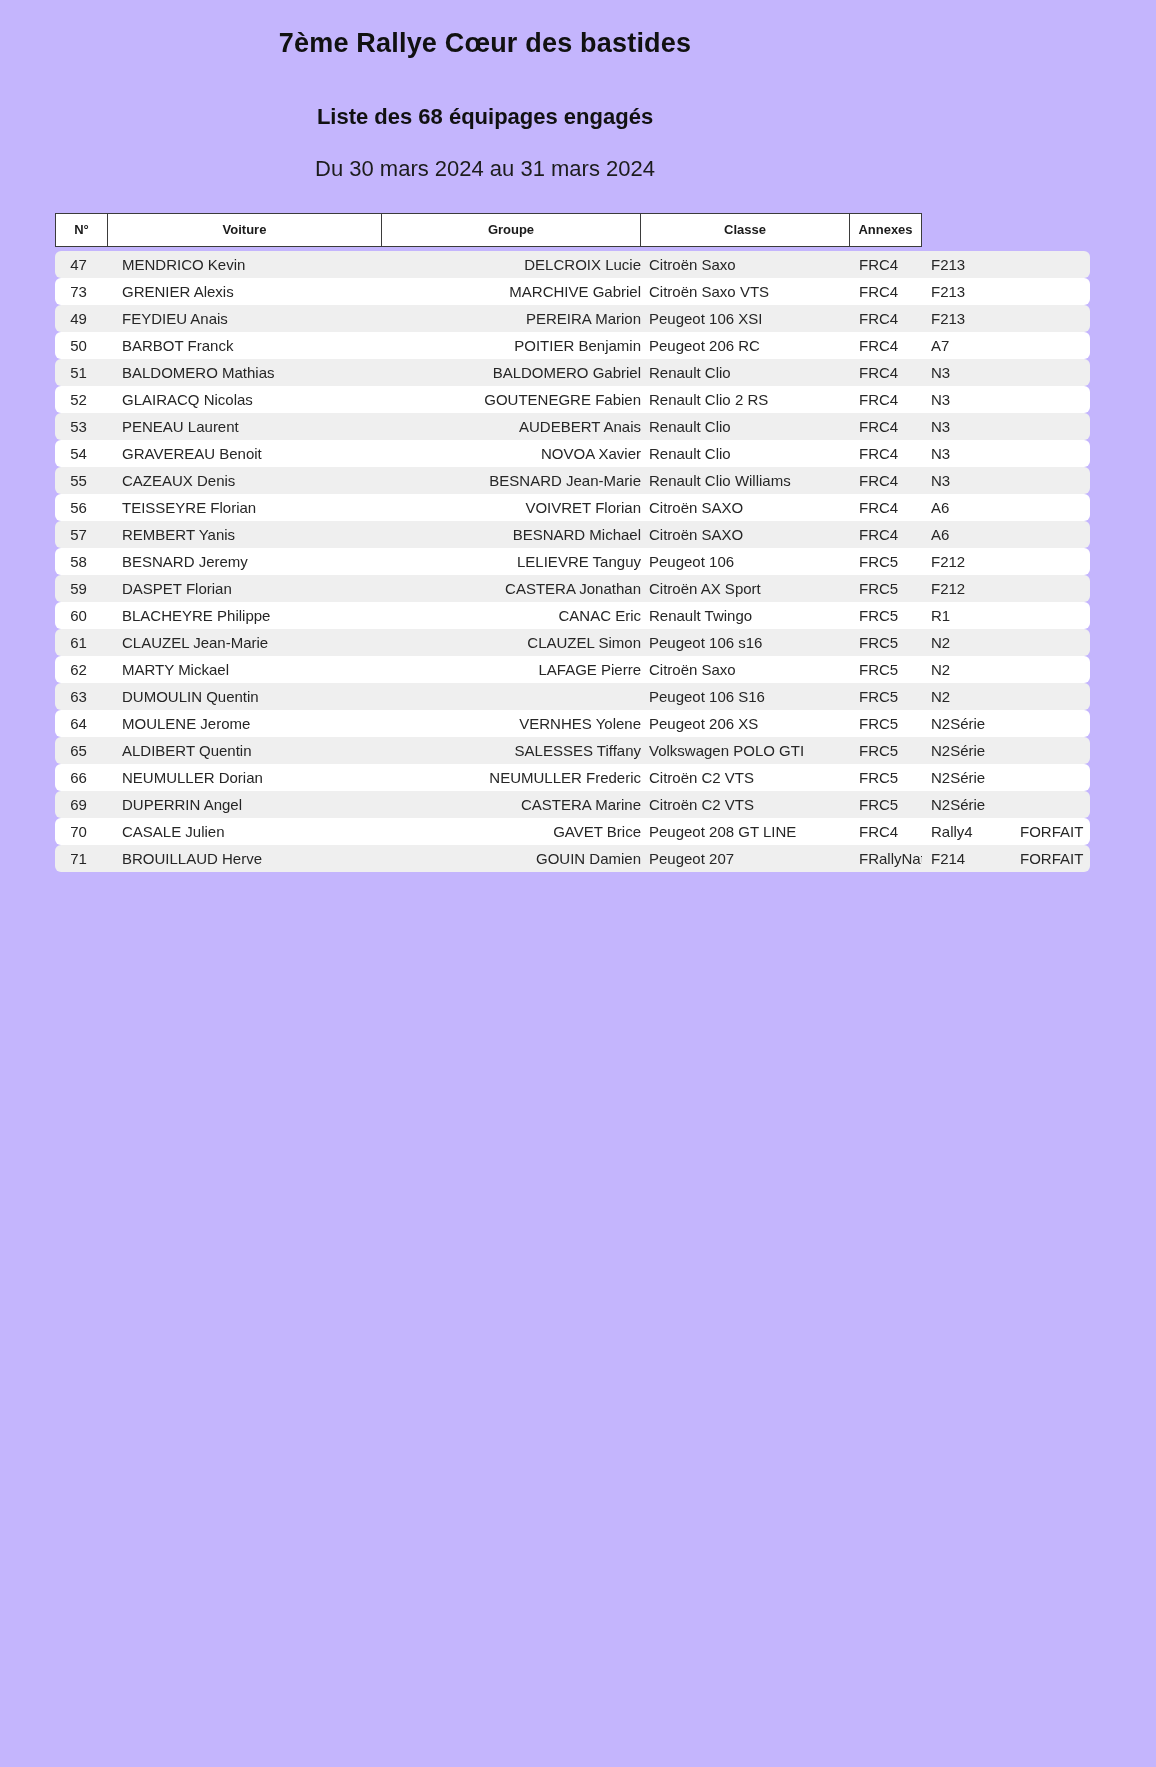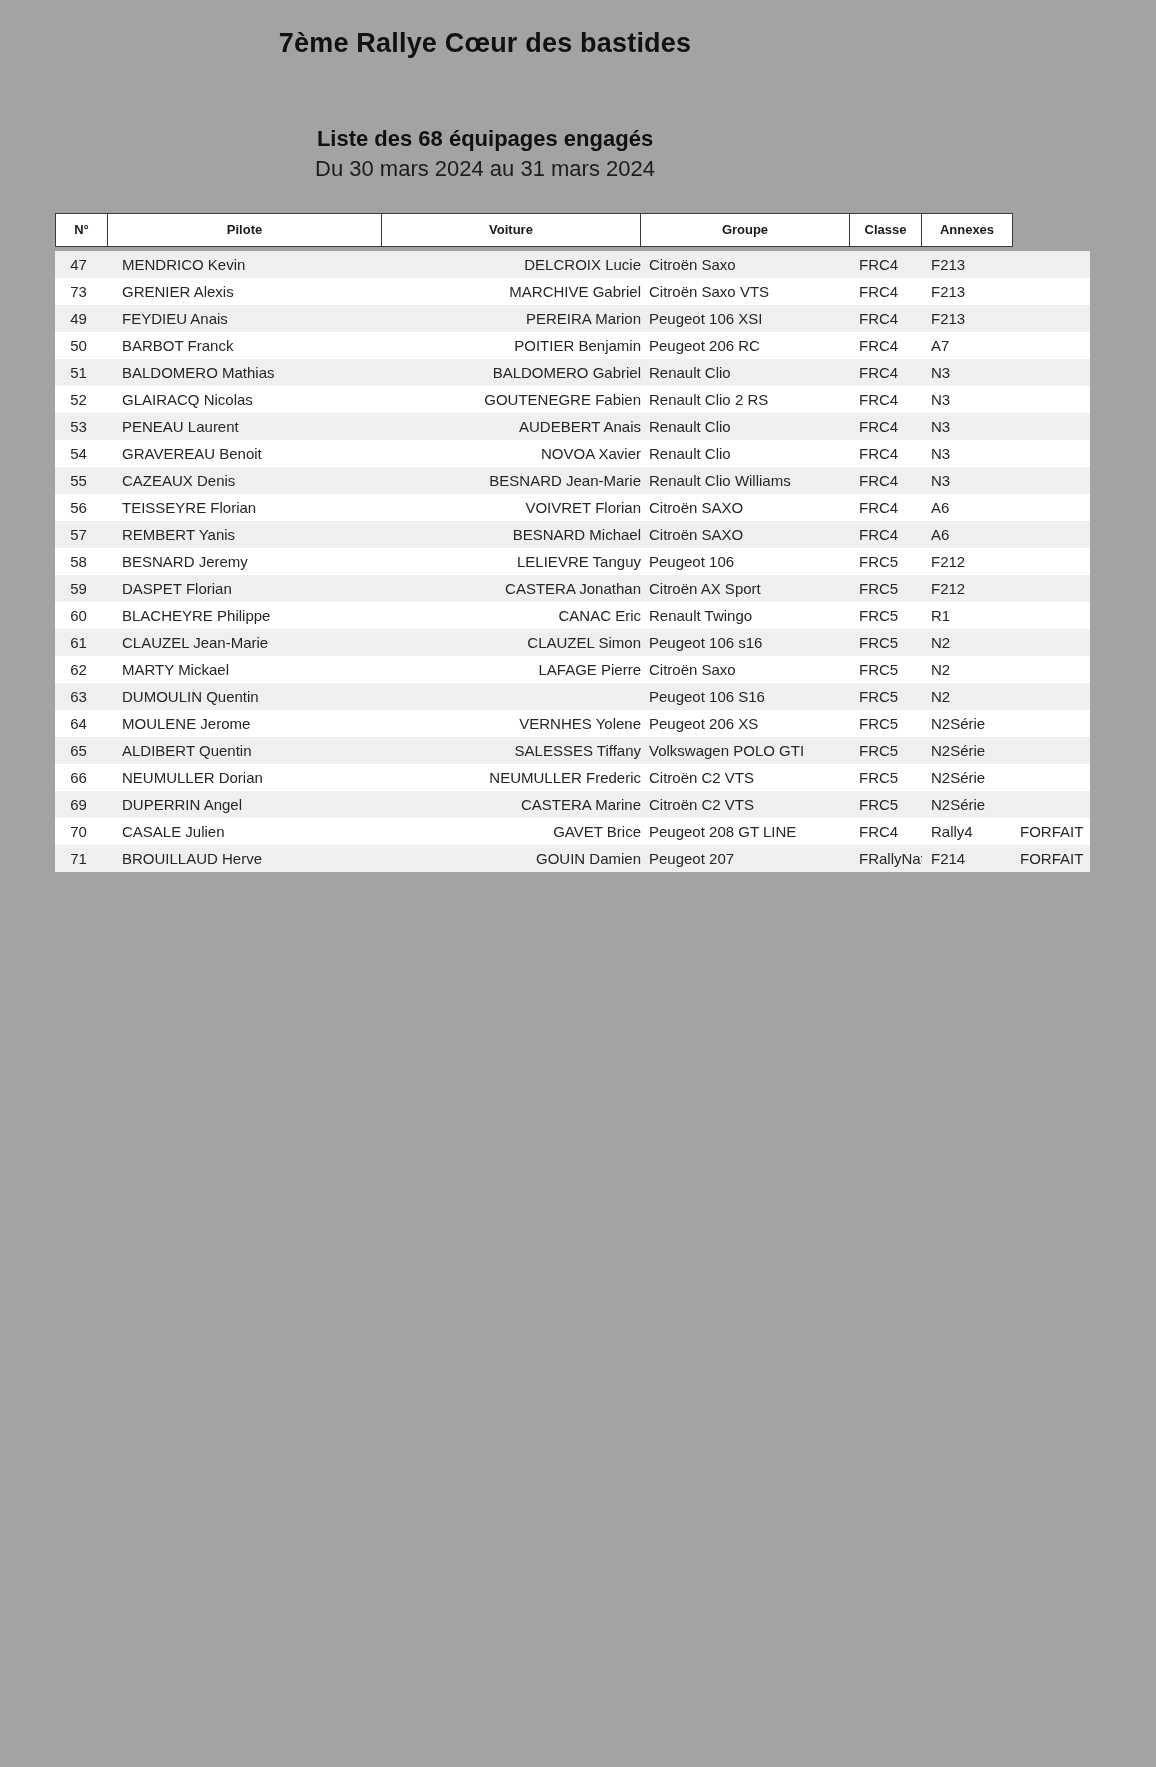--- a/index.html
+++ b/index.html
@@ -4,21 +4,21 @@
 <style>
   html, body {
     margin: 0;
     padding: 0;
     background: #ffffff;
   }
   .doc {
     position: relative;
     width: 1156px;
     height: 1767px;
-    background: #a3a3a3;
+    background: #c4b5fd;
     font-family: "Liberation Sans", sans-serif;
     color: #222222;
     overflow: hidden;
   }
   .headings {
     position: absolute;
     top: 0;
     left: 0;
     width: 970px;
     text-align: center;
@@ -28,21 +28,21 @@
     top: 28px;
     left: 0;
     width: 100%;
     font-size: 27px;
     font-weight: 700;
     color: #111111;
     letter-spacing: 0.2px;
   }
   .doc-subtitle {
     position: absolute;
-    top: 126px;
+    top: 104px;
     left: 0;
     width: 100%;
     font-size: 22px;
     font-weight: 700;
     color: #111111;
   }
   .doc-dates {
     position: absolute;
     top: 156px;
     left: 0;
@@ -77,20 +77,21 @@
   }
   .tbody {
     margin-top: 4px;
   }
   .trow {
     height: 27px;
     line-height: 27px;
     font-size: 15px;
     color: #262626;
     background: #ffffff;
+    border-radius: 6px;
   }
   .trow.shaded {
     background: #efefef;
   }
   .tcell {
     box-sizing: border-box;
     overflow: hidden;
     white-space: nowrap;
     text-align: left;
   }
@@ -109,21 +110,20 @@
 
   <div class="headings">
     <div class="doc-title">7ème Rallye Cœur des bastides</div>
     <div class="doc-subtitle">Liste des 68 équipages engagés</div>
     <div class="doc-dates">Du 30 mars 2024 au 31 mars 2024</div>
   </div>
 
   <div class="entry-table">
     <div class="grid-row thead">
       <div class="hcell">N°</div>
-      <div class="hcell">Pilote</div>
       <div class="hcell">Voiture</div>
       <div class="hcell">Groupe</div>
       <div class="hcell">Classe</div>
       <div class="hcell">Annexes</div>
     </div>
     <div class="tbody">
         <div class="grid-row trow shaded">
     <div class="tcell c-num">47</div>
     <div class="tcell c-pilote">MENDRICO Kevin</div>
     <div class="tcell c-copilote">DELCROIX Lucie</div>

